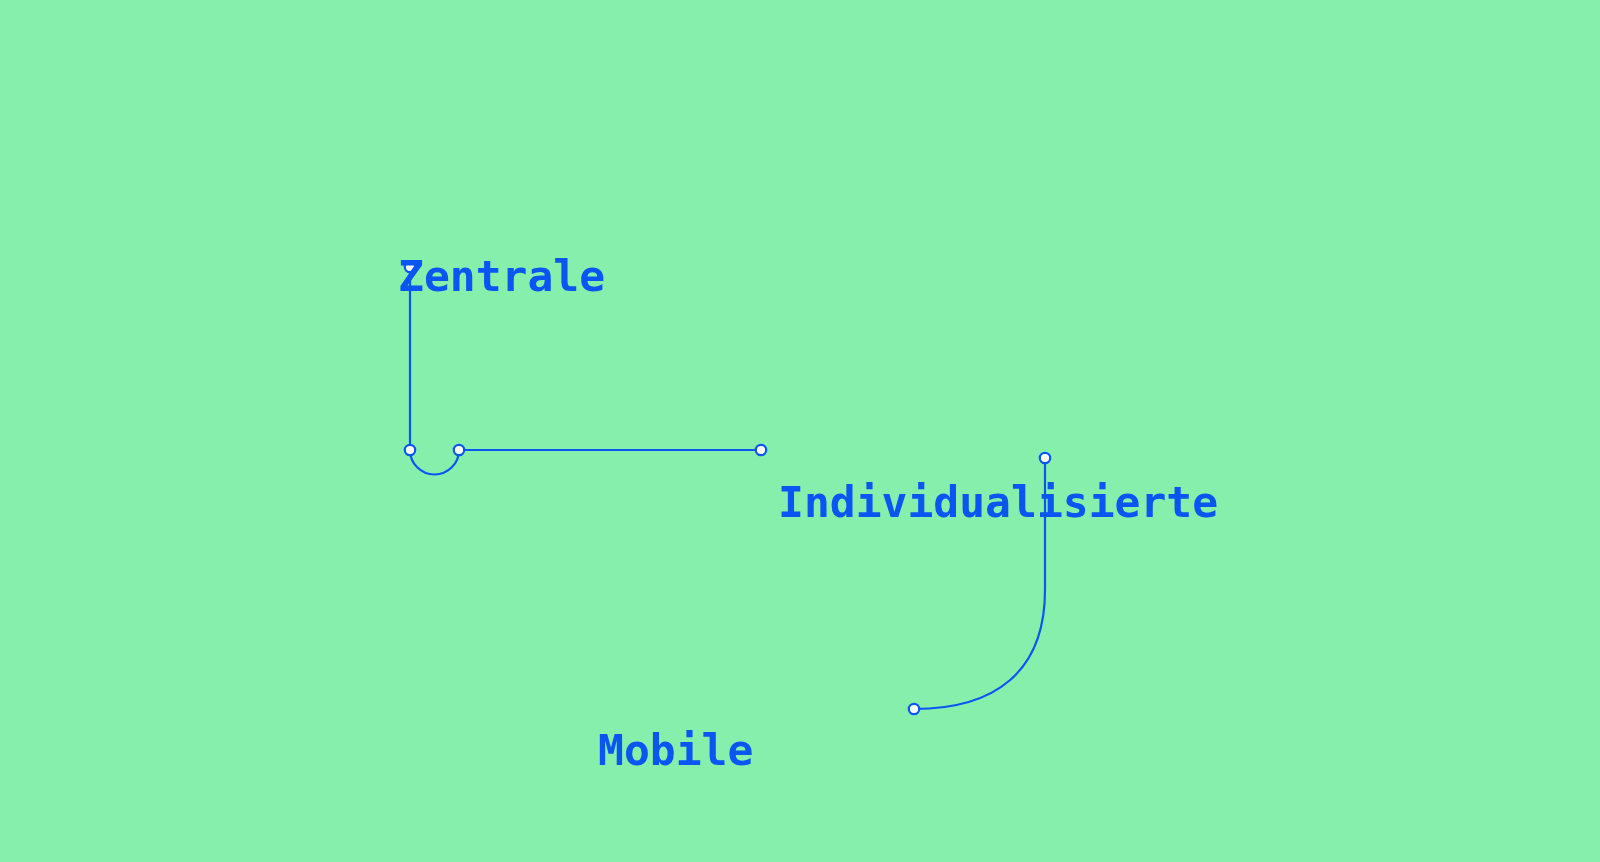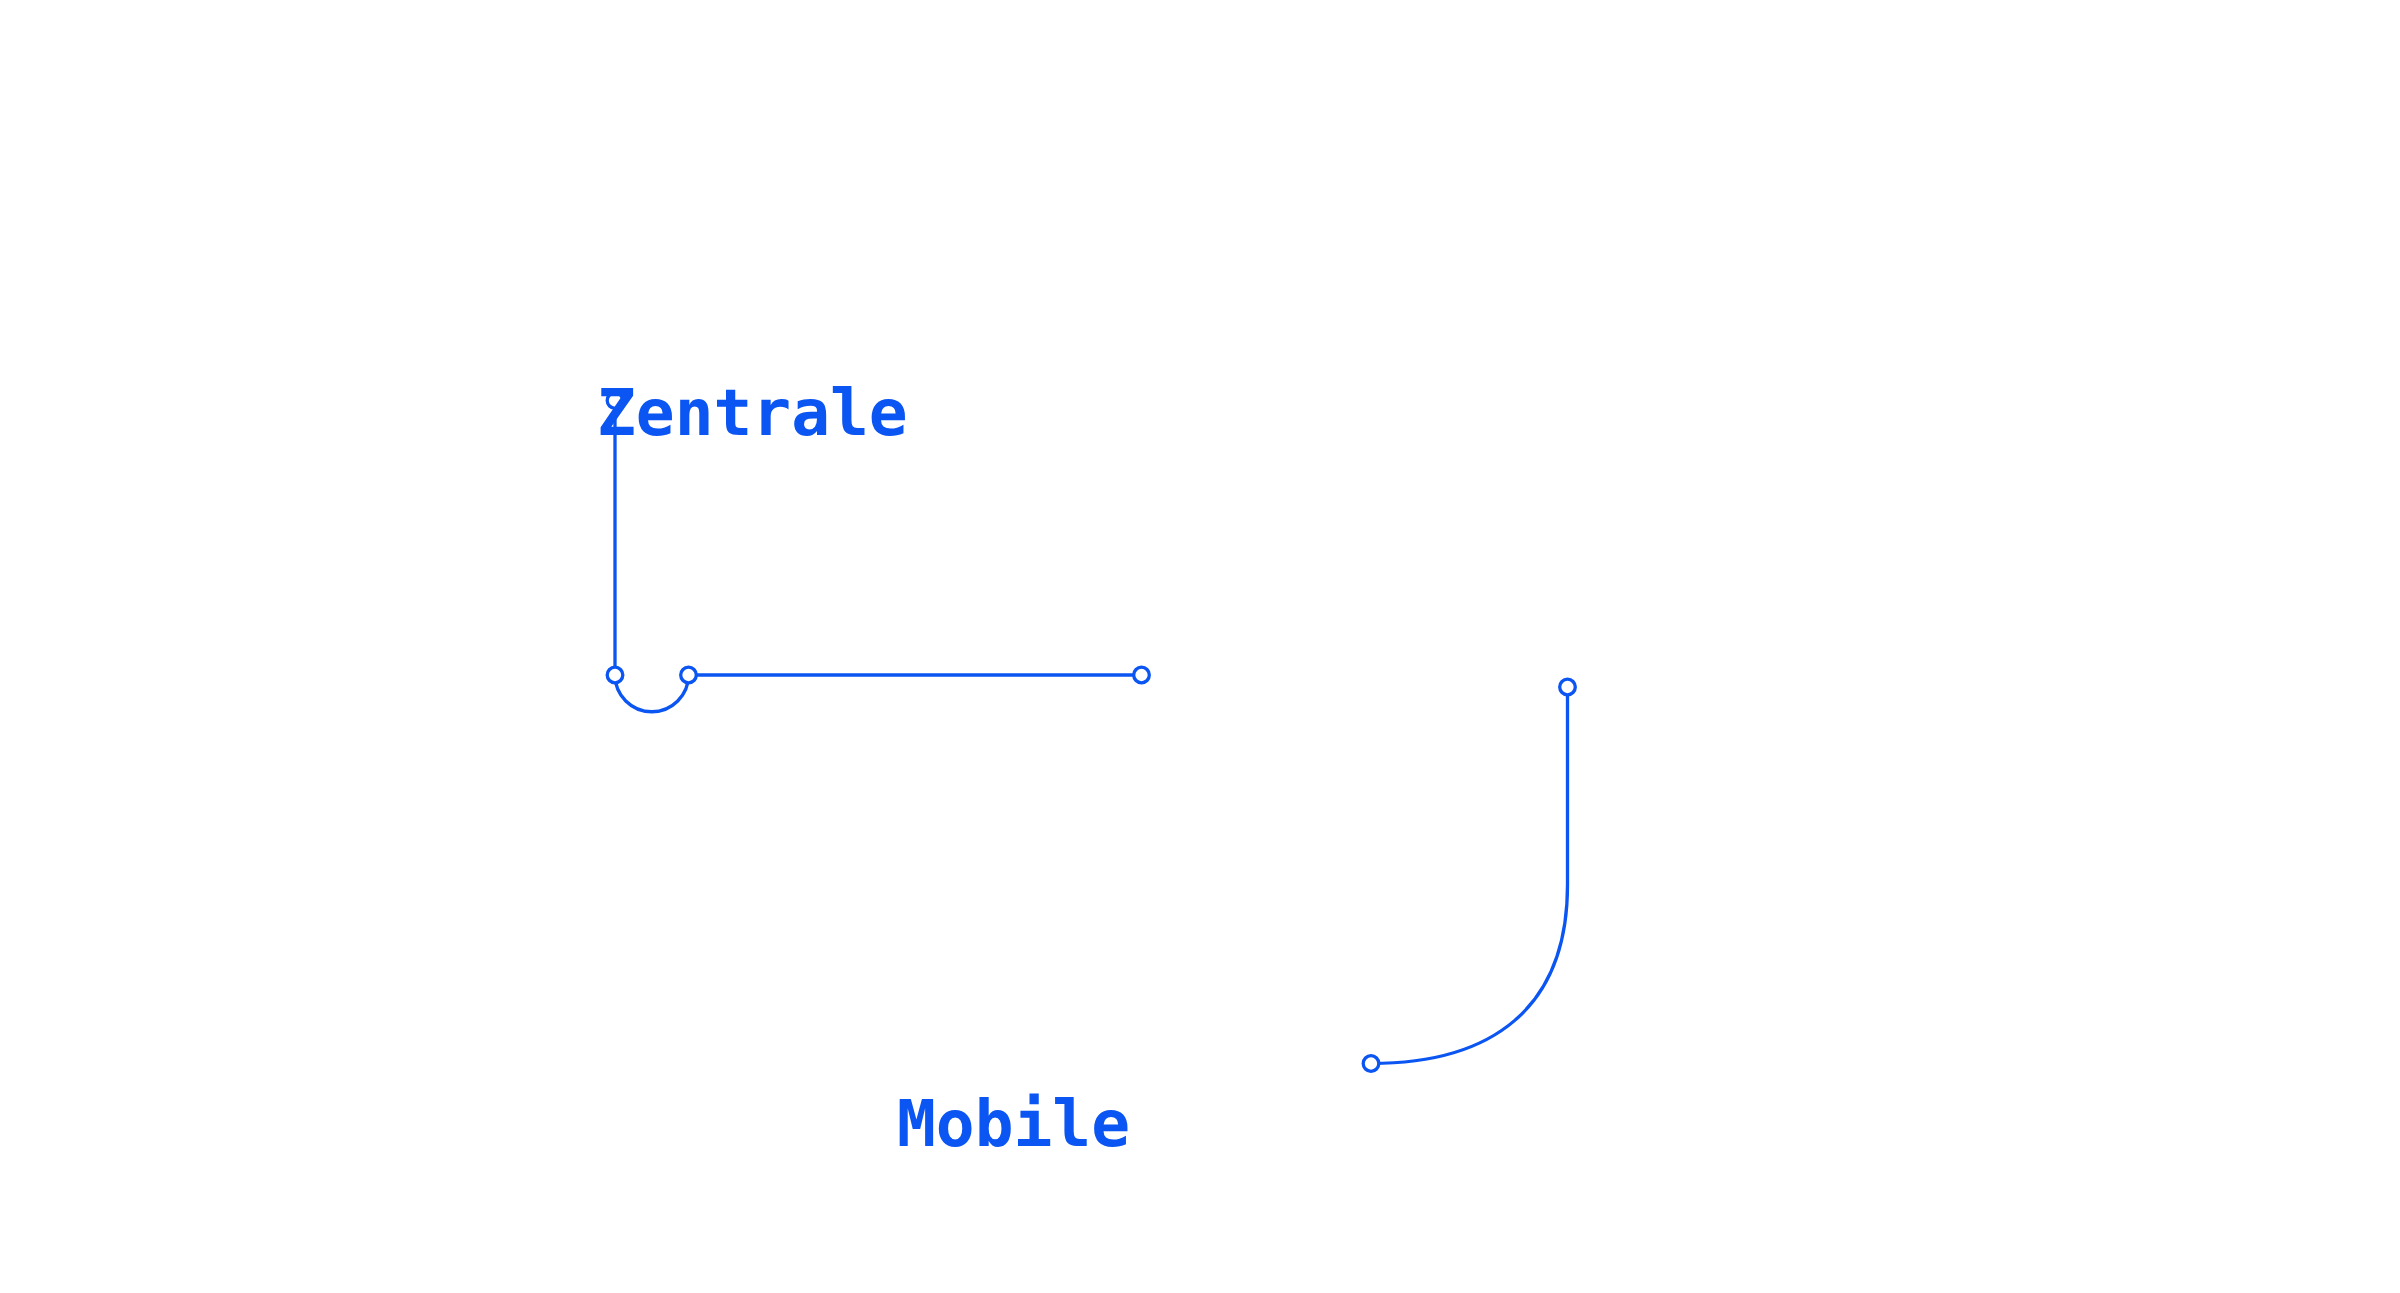--- a/index.html
+++ b/index.html
@@ -11,21 +11,21 @@
   body {
     width: 1600px;
     height: 862px;
     overflow: hidden;
     font-family: "DejaVu Sans Mono", "Liberation Mono", monospace;
   }
   #stage {
     position: relative;
     width: 1600px;
     height: 862px;
-    background: #ffffff;
+    background: #86efac;
   }
   #connector-layer {
     position: absolute;
     left: 0;
     top: 0;
     width: 1600px;
     height: 862px;
   }
   .node-label {
     position: absolute;
@@ -72,20 +72,21 @@
 
     <circle cy="458" r="5.2" fill="#ffffff" stroke="#0b55f2" stroke-width="2.2" cx="1045"></circle>
     <circle cy="709" r="5.2" fill="#ffffff" stroke="#0b55f2" stroke-width="2.2" cx="914"></circle>
   </svg>
 
   <div class="node-label" id="label-zentrale-steuerung">
     <span class="label-line">Zentrale</span>
   </div>
 
   <div class="node-label" id="label-individualisierte-loesungen">
+    <span class="label-line">Individualisierte</span>
   </div>
 
   <div class="node-label" id="label-mobile-sicherheit">
     <span class="label-line">Mobile</span>
     
   </div>
 
 </div>
 
 </body></html>

